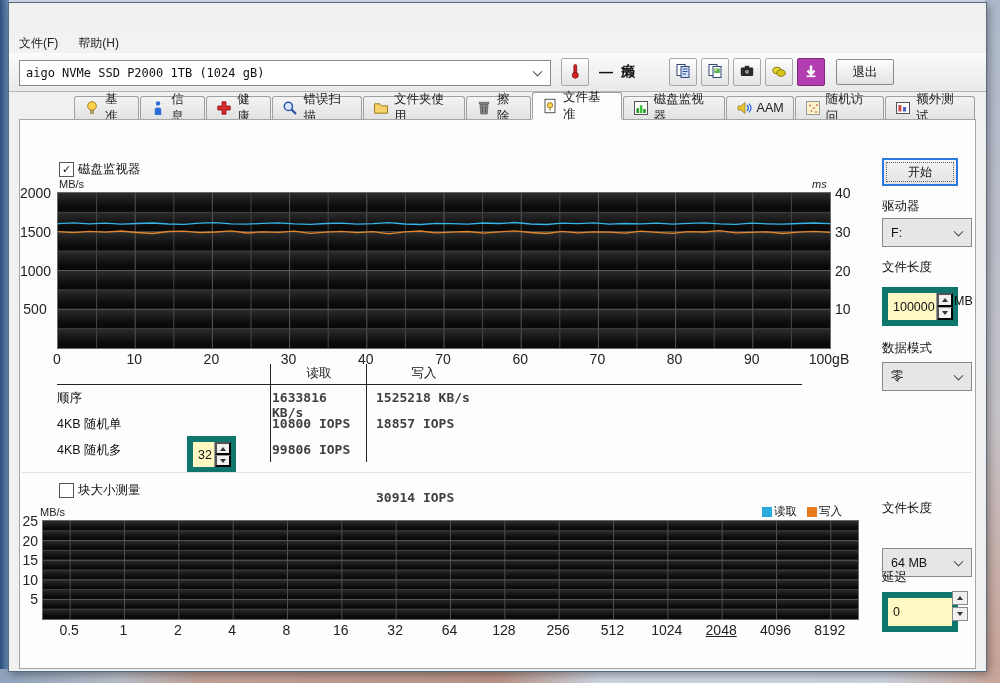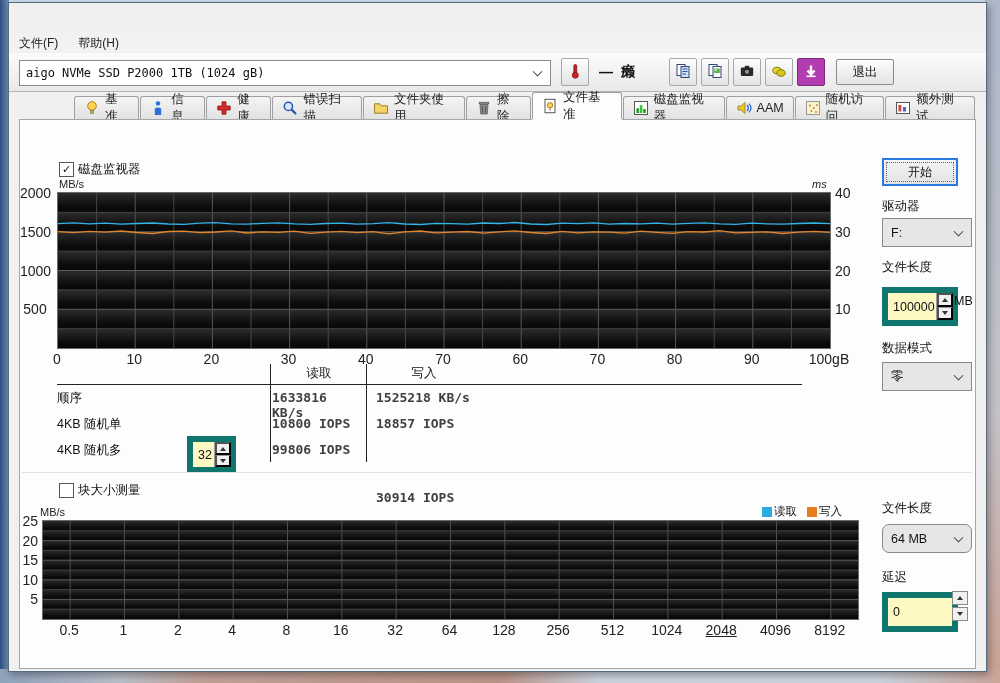--- a/index.html
+++ b/index.html
@@ -397,21 +397,21 @@
             <line x1="0" y1="58.8" x2="815" y2="58.8" stroke="#5a5a5a" stroke-width="1"></line>
             <line x1="0" y1="49" x2="815" y2="49" stroke="#424242" stroke-width="1"></line>
             <line x1="0" y1="39.2" x2="815" y2="39.2" stroke="#5a5a5a" stroke-width="1"></line>
             <line x1="0" y1="29.400000000000006" x2="815" y2="29.400000000000006" stroke="#424242" stroke-width="1"></line>
             <line x1="0" y1="19.599999999999994" x2="815" y2="19.599999999999994" stroke="#5a5a5a" stroke-width="1"></line>
             <line x1="0" y1="9.799999999999997" x2="815" y2="9.799999999999997" stroke="#424242" stroke-width="1"></line>
           </svg>
       </div>
 
       <span class="lbl" style="left:862px;top:380px;">文件长度</span>
-      <div class="combo side-combo" style="left:862px;top:404px;border-radius:7px;">
+      <div class="combo side-combo" style="left:862px;top:428px;">
         <span class="combo-text">64 MB</span>
         <span class="chev"></span>
       </div>
       <span class="lbl" style="left:862px;top:449px;">延迟</span>
       <div class="spinbox" style="left:862px;top:472px;width:64px;height:28px;">
         <span class="val">0</span>
       </div>
       <button class="sqbtn" style="left:932px;top:471px;">
           <span class="tri-up"></span>
         </button>

